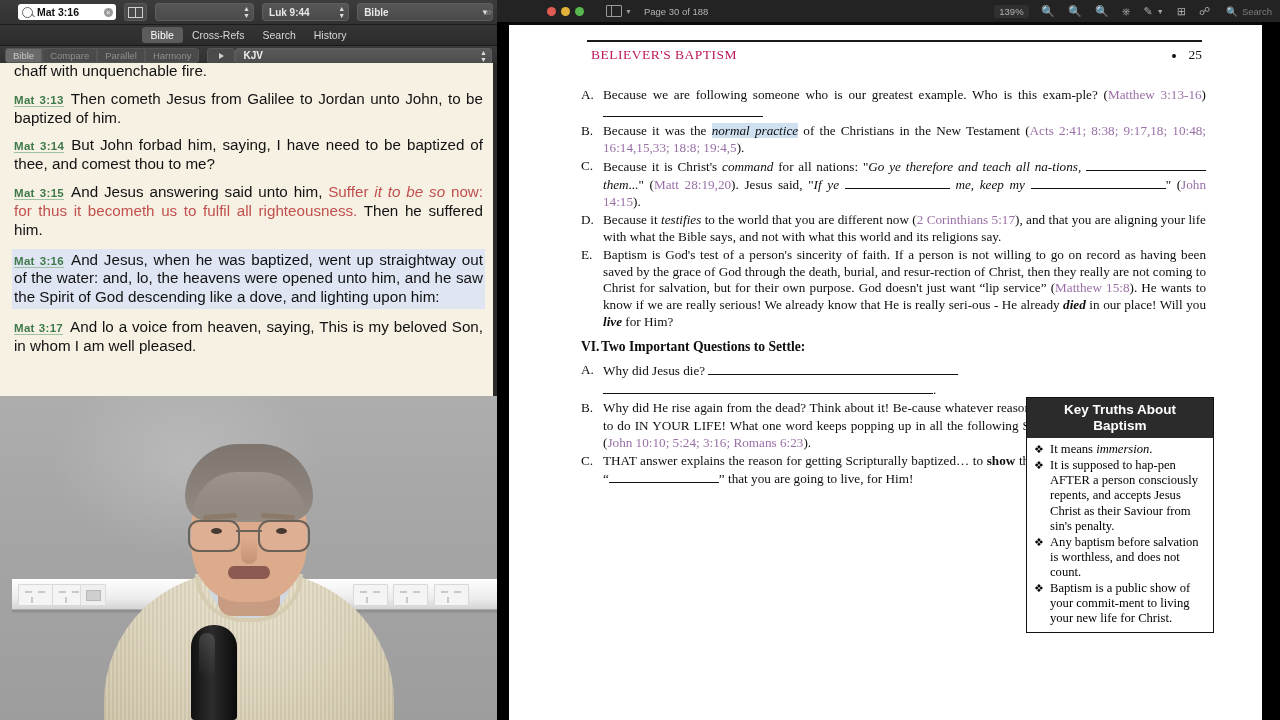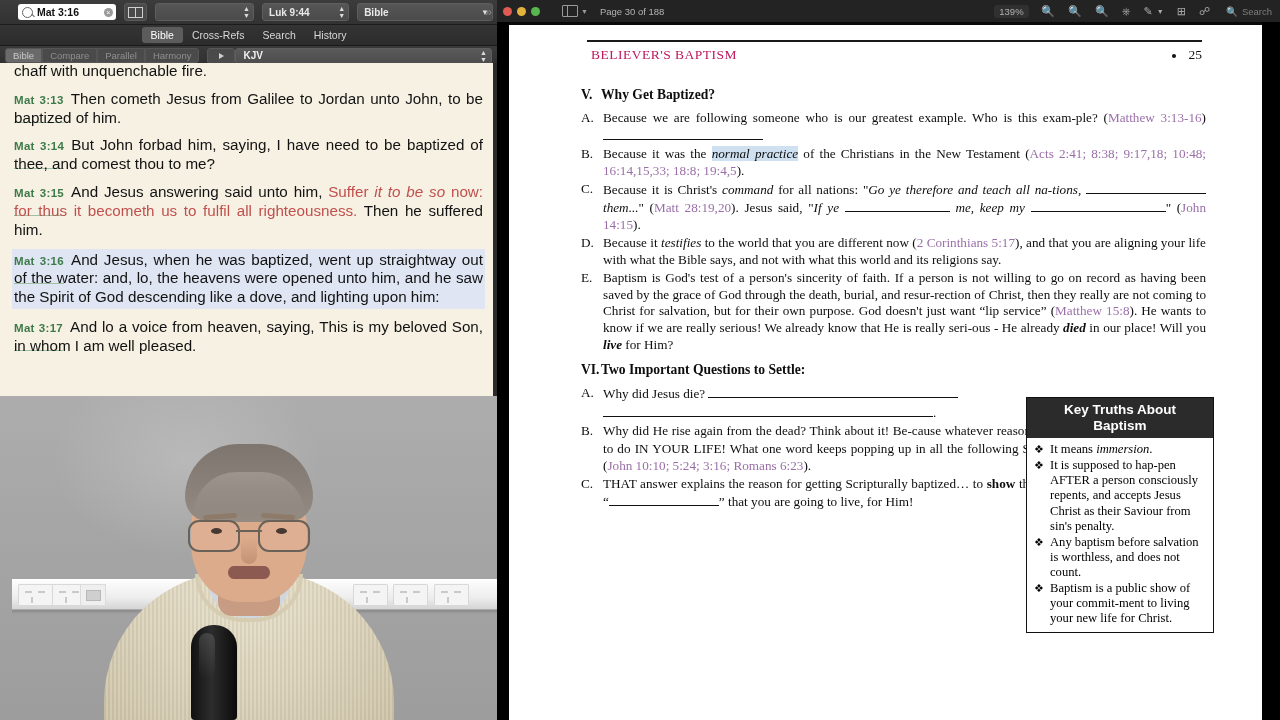--- a/index.html
+++ b/index.html
@@ -32,21 +32,21 @@
   .seg{font-size:9.5px;color:#8f8f8f;background:#4a4a4a;border:1px solid #555;padding:1px 7px;}
   .seg:first-child{border-radius:3px 0 0 3px;background:#6a6a6a;color:#c9c9c9;}
   .seg:last-child{border-radius:0 3px 3px 0;}
   .play-btn{width:26px;height:14px;background:#4a4a4a;border:1px solid #585858;border-radius:3px;margin-left:8px;display:flex;align-items:center;justify-content:center;}
   .play-tri{width:0;height:0;border-left:5px solid #d0d0d0;border-top:3.5px solid transparent;border-bottom:3.5px solid transparent;}
   .kjv-pop{flex:1;height:14px;margin-left:0;background:linear-gradient(#5a5a5a,#4d4d4d);border:1px solid #5e5e5e;border-radius:3px;display:flex;align-items:center;justify-content:space-between;padding:0 4px 0 7px;color:#efefef;font-size:10px;font-weight:bold;}
 
   .bible-text{position:absolute;left:0;right:0;top:63px;bottom:0;background:#f7f1e4;padding:0 14px;overflow:hidden;}
   .v-row{font-size:15.2px;line-height:1.24;color:#121212;text-align:justify;margin:0 0 9px 0;font-family:"Liberation Sans",sans-serif;}
   .v-row.first{margin-top:-20px;}
-  .vref{color:#3d7a49;font-weight:bold;font-size:11.5px;border-bottom:1px solid #9dbfa3;padding-bottom:16px;margin-right:7px;letter-spacing:.3px;}
+  .vref{color:#3d7a49;font-weight:bold;font-size:11.5px;border-bottom:1px solid #9dbfa3;padding-bottom:0px;margin-right:7px;letter-spacing:.3px;}
   .v-row.hl{background:#dfe5f2;padding:2px 2px;margin-left:-2px;margin-right:-2px;}
   .words-jesus{color:#c0504d;}
   .ital{font-style:italic;}
   .bible-right-edge{position:absolute;right:0;top:63px;bottom:0;width:4px;background:#2b2b2b;}
 
   
   .cam{position:absolute;left:0;top:396px;width:497px;height:324px;overflow:hidden;background:#9a9a9a;}
   .cam-wall{position:absolute;inset:0;background:linear-gradient(180deg,#adadad 0%,#a5a5a5 45%,#9d9d9d 100%);}
   .cam-wall-sheen{position:absolute;left:10%;top:-10%;width:55%;height:60%;background:radial-gradient(ellipse at center,rgba(255,255,255,.18),rgba(255,255,255,0) 70%);}
   .trunking{position:absolute;left:12px;right:0;top:183px;height:30px;background:linear-gradient(180deg,#fdfdfd,#ededed 60%,#d2d2d2);border-top:1px solid #fff;}
@@ -79,21 +79,21 @@
   .bridge{position:absolute;left:48px;top:10px;width:26px;height:2px;background:#6a6158;}
   .eye{position:absolute;top:-44px;width:11px;height:6px;background:#3b2d25;border-radius:50%;}
   .eye.l{left:50%;margin-left:-38px;} .eye.r{left:50%;margin-left:27px;}
   .nose{position:absolute;top:-34px;left:50%;transform:translateX(-50%);width:16px;height:26px;background:linear-gradient(180deg,rgba(0,0,0,0),rgba(150,100,75,.35));border-radius:0 0 8px 8px;}
   .mouth{position:absolute;top:-6px;left:50%;transform:translateX(-50%);width:42px;height:13px;background:#8d5a52;border-radius:6px/7px;}
   .mic{position:absolute;bottom:0;left:50%;margin-left:-58px;width:46px;height:95px;background:linear-gradient(90deg,#111,#2c2c2c 45%,#0b0b0b);border-radius:22px 22px 4px 4px;}
   .mic::after{content:"";position:absolute;left:8px;top:8px;width:16px;height:46px;background:linear-gradient(180deg,rgba(255,255,255,.14),rgba(255,255,255,0));border-radius:10px;}
 
   
   .pdf-win{position:absolute;left:497px;top:0;width:783px;height:720px;background:#000;overflow:hidden;}
-  .pdf-toolbar{position:relative;height:22px;background:#232323;display:flex;align-items:center;}
+  .pdf-toolbar{position:relative;height:22px;background:#232323;display:flex;align-items:center;padding-left:44px;}
   .lights{display:flex;gap:5px;margin-left:6px;}
   .light{width:9px;height:9px;border-radius:50%;}
   .l-red{background:#e05b52;} .l-yel{background:#e2b23c;} .l-grn{background:#57b84f;}
   .side-toggle{margin-left:22px;display:flex;align-items:center;gap:3px;color:#9a9a9a;}
   .panelglyph{width:14px;height:10px;border:1.2px solid #9a9a9a;border-radius:1px;position:relative;}
   .panelglyph::after{content:"";position:absolute;left:4px;top:0;bottom:0;width:1.2px;background:#9a9a9a;}
   .pagecount{margin-left:12px;color:#b4b4b4;font-size:9.5px;}
   .tb-spacer{flex:1;}
   .zoomlevel{color:#b0b0b0;font-size:9.5px;background:#303030;border-radius:3px;padding:1px 5px;}
   .tbicon{color:#a9a9a9;font-size:11px;margin-left:13px;display:inline-flex;align-items:center;}
@@ -288,21 +288,20 @@
         <span class="hd-rule"></span>
         <span class="hd-title">BELIEVER'S BAPTISM</span>
         <span class="hd-dot"></span>
         <span class="hd-page">25</span>
       </div>
     </div>
 
     <div class="page-main">
       <div class="doc">
         <div id="doc-host">
-            <div class="sec-head"><span class="rn">V.</span><span>Why Get Baptized?</span></div>
             <div class="item">
               <div class="lbl">A.</div>
               <div class="bdy"><span>Because we are following someone who is our greatest example. Who is this exam-ple?  (</span><span class="ref">Matthew 3:13-16</span><span>)</span><span class="blank" style="width: 160px; height: 12px;"></span></div>
             </div>
             <div class="item">
               <div class="lbl">B.</div>
               <div class="bdy"><span>Because it was the </span><span class="it hlt">normal practice</span><span> of the Christians in the New Testament (</span><span class="ref">Acts 2:41; 8:38; 9:17,18; 10:48; 16:14,15,33; 18:8; 19:4,5</span><span>).</span></div>
             </div>
             <div class="item">
               <div class="lbl">C.</div>

